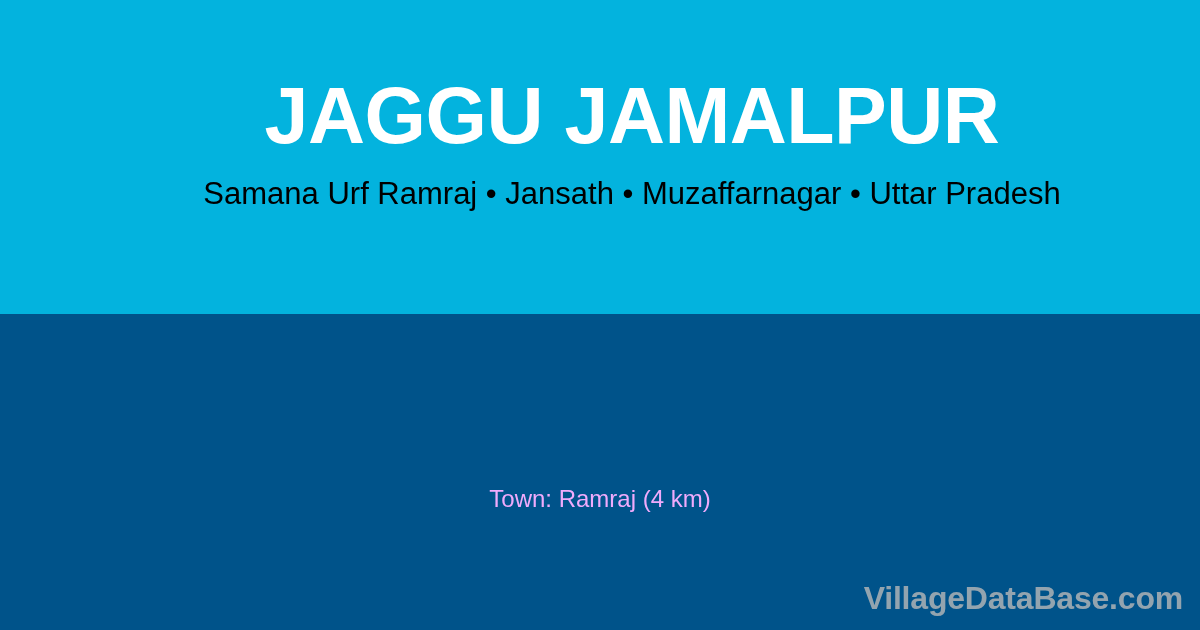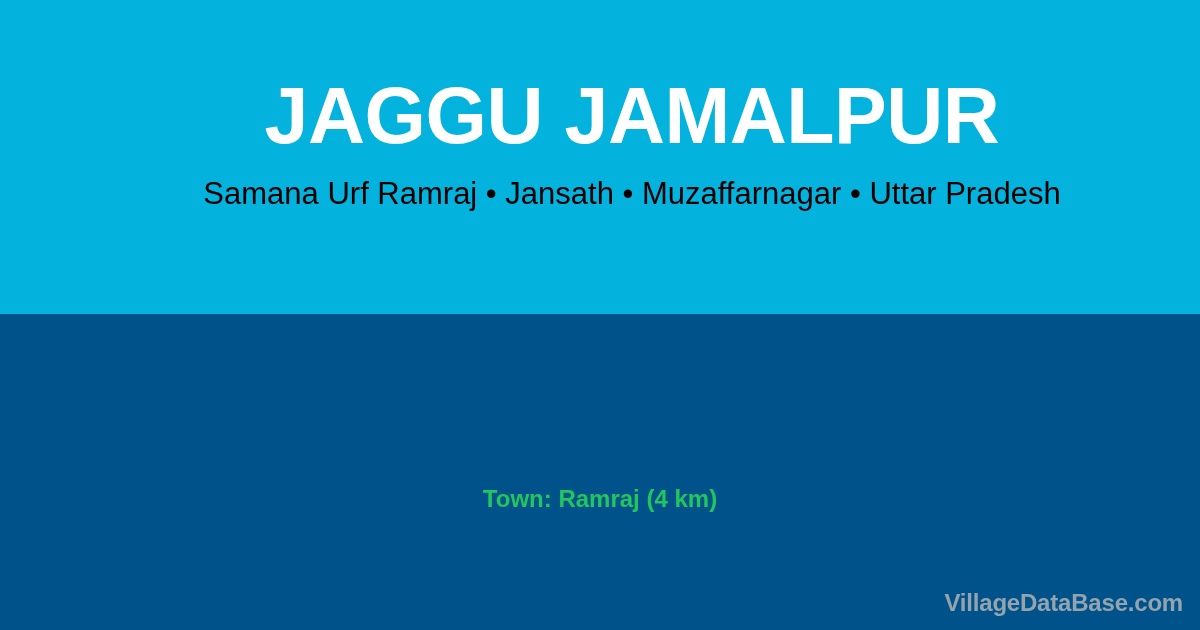--- a/index.html
+++ b/index.html
@@ -85,32 +85,32 @@
   }
 
   .nearest-town {
     position: absolute;
     left: 0;
     top: 171px;
     width: 1200px;
     text-align: center;
     font-family: "Liberation Sans", sans-serif;
     font-size: 24px;
-    font-weight: 700;
+    font-weight: 400;
     line-height: 1.2;
-    color: #22c55e;
+    color: #f0abfc;
     white-space: nowrap;
   }
 
   .watermark {
     position: absolute;
     right: 17px;
     bottom: 14px;
     font-family: "Liberation Sans", sans-serif;
-    font-size: 24px;
+    font-size: 32px;
     font-weight: 700;
     line-height: 1.1;
     color: #93a4af;
     letter-spacing: -0.2px;
     white-space: nowrap;
   }
 </style>
 </head>
 <body>
 

